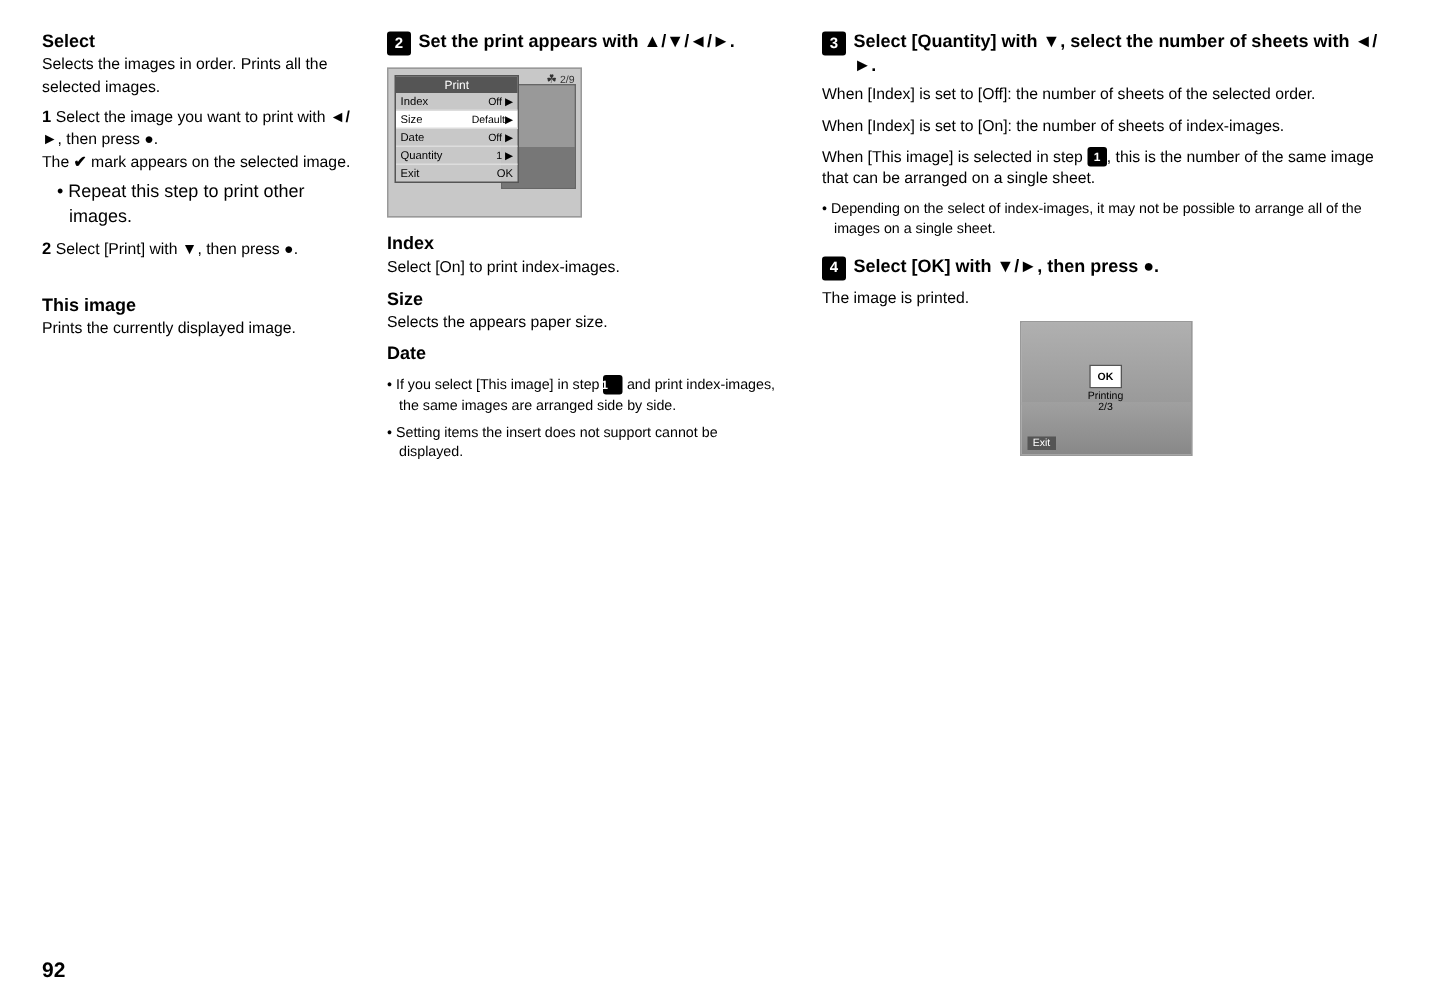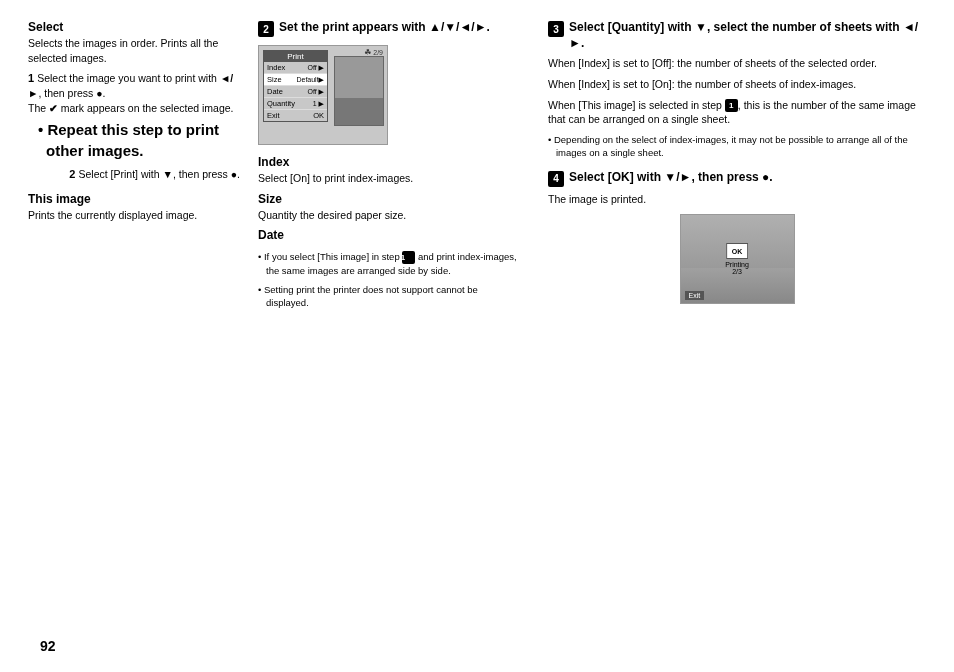--- a/index.html
+++ b/index.html
@@ -37,21 +37,21 @@
       flex-shrink: 0;
       border-left: none;
     }
     .col3 {
       flex: 1;
       padding-left: 10px;
     }
     .page-number {
       position: absolute;
       bottom: 18px;
-      left: 40px;
+      left: 28px;
       font-size: 14px;
       font-weight: bold;
     }
     
     .step-header {
       display: flex;
       align-items: flex-start;
       margin-bottom: 5px;
       gap: 5px;
     }
@@ -110,21 +110,21 @@
       border: 1px solid #999;
       background: #c8c8c8;
       margin: 8px auto 0 auto;
       position: relative;
       overflow: hidden;
     }
     .lcd-menu {
       position: absolute;
       left: 4px;
       top: 4px;
-      width: 65px;
+      width: 83px;
       background: rgba(200,200,200,0.95);
       border: 1px solid #555;
       font-size: 8px;
     }
     .lcd-menu-title {
       background: #555;
       color: #fff;
       text-align: center;
       font-size: 8px;
       padding: 1px 2px;
@@ -223,23 +223,23 @@
 
     <div class="col1">
       <div class="section-title">Select</div>
       <div class="body-text">Selects the images in order. Prints all the selected images.</div>
 
       <div style="margin-bottom:4px;">
         <span class="bold-num">1</span>
         <span class="body-text" style="display:inline;"> Select the image you want to print with <strong>◄/►</strong>, then press <strong>●</strong>.<br>
         The <strong>✔</strong> mark appears on the selected image.</span>
       </div>
-      <div class="bullet" style="font-size:15px; margin-left:10px; margin-bottom:6px;font-weight:bold;">• Repeat this step to print other images.</div>
-
-      <div style="margin-bottom:10px;text-align:right;">
+      <div class="bullet" style="font-size:12px; margin-left:10px; margin-bottom:6px;">• Repeat this step to print other images.</div>
+
+      <div style="margin-bottom:22px;">
         <span class="bold-num">2</span>
         <span class="body-text" style="display:inline;"> Select [Print] with <strong>▼</strong>, then press <strong>●</strong>.</span>
       </div>
 
       <div class="section-title">This image</div>
       <div class="body-text">Prints the currently displayed image.</div>
     </div>
 
     <div class="col2">
       <div class="step-header">
@@ -281,31 +281,31 @@
         </div>
       </div>
 
       <div style="margin-bottom:6px;">
         <div class="section-title">Index</div>
         <div class="body-text">Select [On] to print index-images.</div>
       </div>
 
       <div style="margin-bottom:6px;">
         <div class="section-title">Size</div>
-        <div class="body-text">Quantity the desired paper size.</div>
+        <div class="body-text">Selects the appears paper size.</div>
       </div>
 
       <div style="margin-bottom:8px;">
         <div class="section-title">Date</div>
       </div>
 
       <div class="bullet" style="font-size:9.5px; margin-bottom:5px;">
         • If you select [This image] in step <span style="display:inline-flex;align-items:center;justify-content:center;width:13px;height:13px;background:#000;color:#fff;font-size:8px;font-weight:bold;border-radius:2px;vertical-align:middle;">1</span> and print index-images, the same images are arranged side by side.
       </div>
-      <div class="bullet" style="font-size:9.5px; margin-bottom:5px;">• Setting print the printer does not support cannot be displayed.</div>
+      <div class="bullet" style="font-size:9.5px; margin-bottom:5px;">• Setting items the insert does not support cannot be displayed.</div>
     </div>
 
     <div class="col3">
       <div class="step-header">
         <div class="step-circle">3</div>
         <div class="step-title">Select [Quantity] with ▼, select the number of sheets with ◄/►.</div>
       </div>
 
       <div class="body-text" style="margin-top:5px;">When [Index] is set to [Off]: the number of sheets of the selected order.</div>
       <div class="body-text">When [Index] is set to [On]: the number of sheets of index-images.</div>

